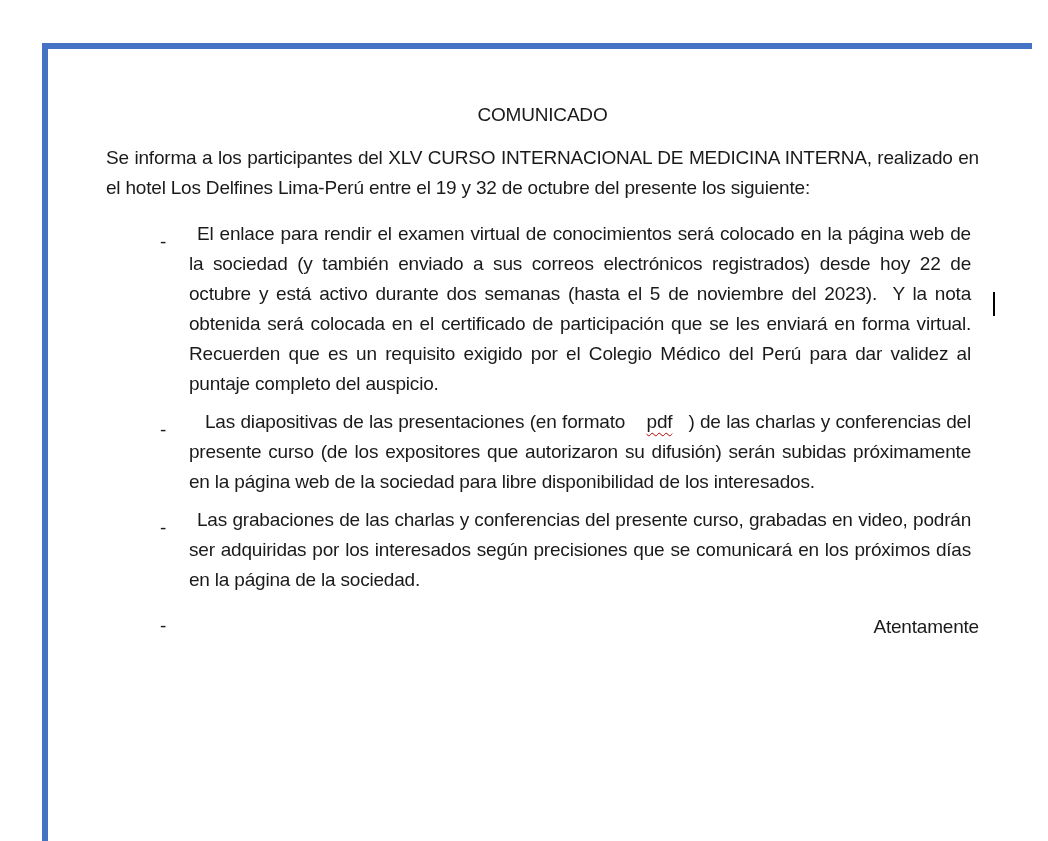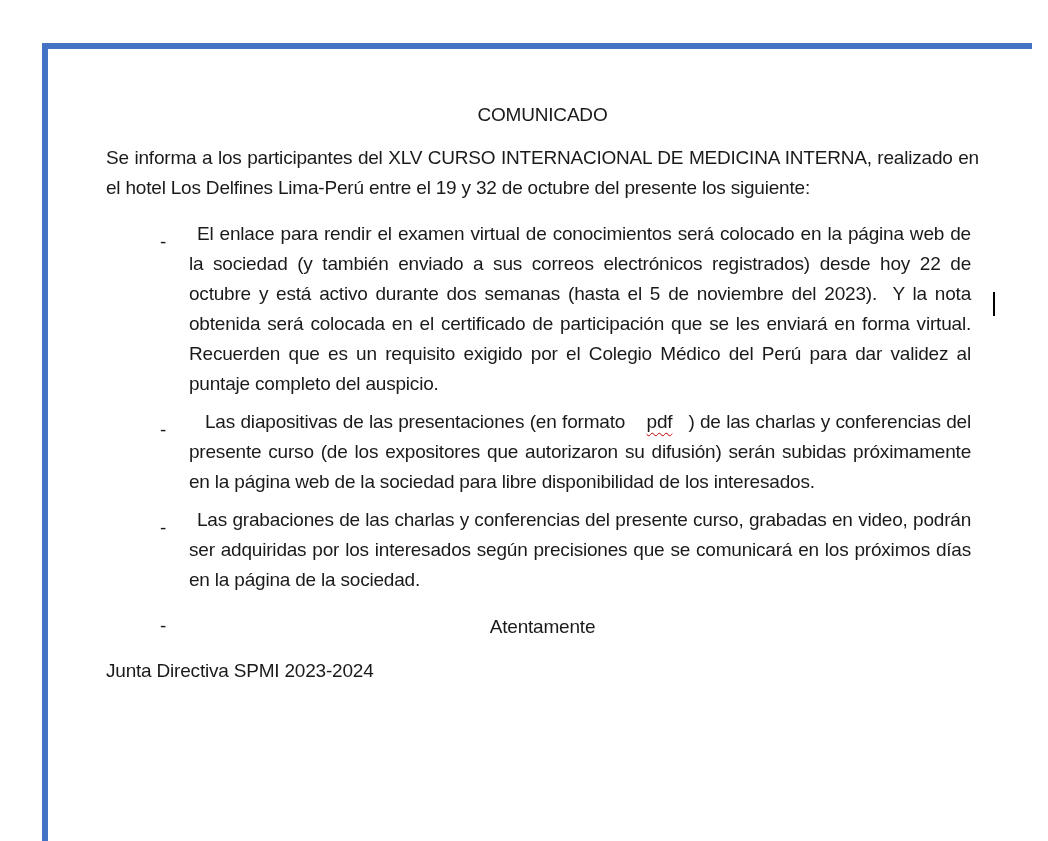--- a/index.html
+++ b/index.html
@@ -63,21 +63,21 @@
     top: 0;
   }
   .misspelled {
     text-decoration-line: underline;
     text-decoration-style: wavy;
     text-decoration-color: var(--squiggle-color);
     text-decoration-thickness: 1px;
     text-underline-offset: 4px;
   }
   .closing { margin-top: 9px; }
-  .signoff { margin-top: 17px; text-align: center; }
+  .signoff { margin-top: 17px; text-align: right; }
   .signature { margin-top: 14px; text-align: left; }
   .caret {
     position: absolute;
     left: 961px;
     top: 260px;
     width: 2px;
     height: 24px;
     background: #000000;
   }
 </style>
@@ -112,17 +112,16 @@
 
       <div class="bullet-item">
         <span class="bullet-marker">-</span>
       </div>
 
     </div>
 
 
     <p class="para signoff">Atentamente</p>
 
-    <p class="para signature">Junta Directiva SPMI 2023-2024</p>
   </div>
 
   <div class="caret"></div>
 </div>
 
 </body></html>

